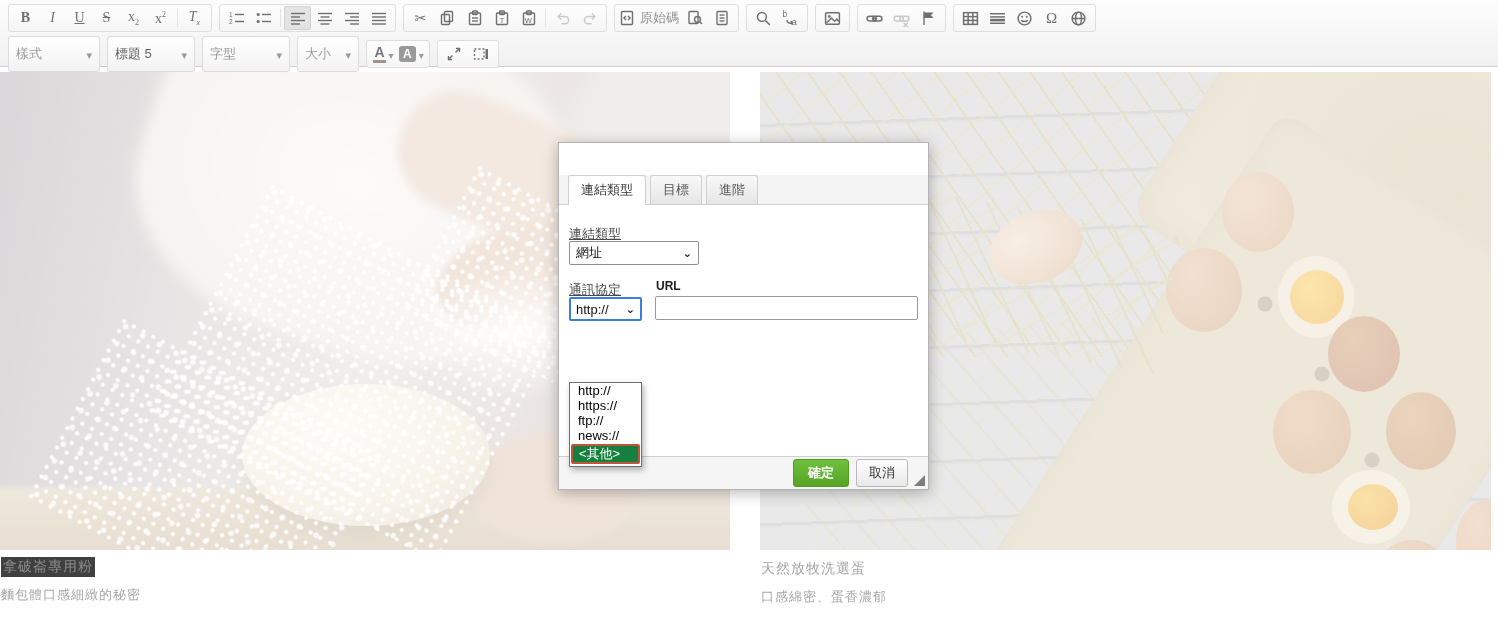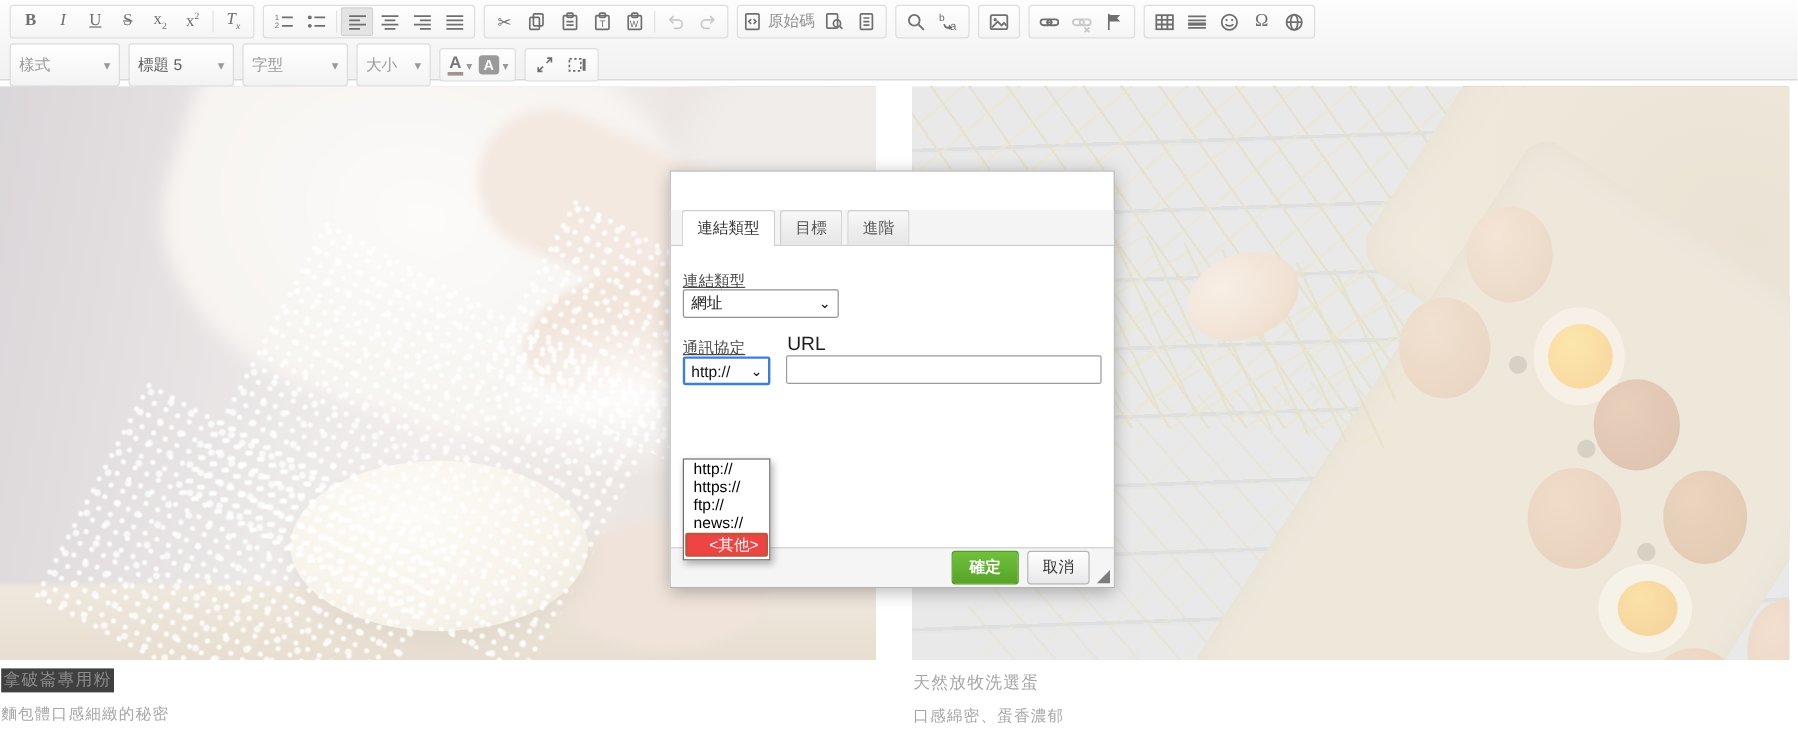--- a/index.html
+++ b/index.html
@@ -111,32 +111,32 @@
   .dlg-close { margin-left:auto; color:#4a4a4a; display:flex; cursor:default; }
   .dlg-close svg { stroke:currentColor; stroke-width:2; }
   .tabstrip { position:absolute; left:0; top:32px; right:0; height:30px; background:#f4f4f4;
     border-bottom:1px solid #cfcfcf; display:flex; align-items:flex-end; padding:0 0 0 9px; }
   .tab { border:1px solid #cfcfcf; border-bottom:none; border-radius:3px 3px 0 0;
     background:linear-gradient(#f8f8f8,#e6e6e6); font-size:13px; color:#565656;
     padding:5px 12px 5px; margin-right:4px; cursor:default; }
   .tab.active { background:#fff; color:#333; position:relative; margin-bottom:-1px; padding-bottom:6px; }
   .dlg-body { position:absolute; left:0; top:62px; right:0; bottom:33px; background:#fff; }
   .fld-label { position:absolute; font-size:13px; color:#484848; text-decoration:underline; }
-  .fld-label-bold { position:absolute; font-size:16px; font-weight:normal; color:#1c1c1c; }
+  .fld-label-bold { position:absolute; font-size:12px; font-weight:bold; color:#1c1c1c; }
   .sel { position:absolute; height:24px; border:1px solid #919191; border-radius:2px; background:#fff;
     display:flex; align-items:center; justify-content:space-between; padding:0 6px; font-size:13px; color:#111; cursor:default; }
   .sel .chev { font-size:11px; font-weight:bold; color:#1a1a1a; }
   .sel.focus { border:2px solid #3d7de0; padding:0 5px; }
   .txt-input { position:absolute; height:24px; border:1px solid #9a9a9a; border-radius:2px; background:#fff;
     font-size:13px; padding:0 5px; color:#111; font-family:inherit; }
   .droplist { position:absolute; left:10px; top:177px; width:73px; background:#fff; border:1px solid #6f6f6f;
     box-shadow:2px 3px 6px rgba(0,0,0,.3); z-index:6; padding-bottom:1px; }
   .opt { font-size:13px; color:#000; padding:0 2px 0 8px; height:15px; line-height:15px; cursor:default; }
-  .opt.selected { background:#ef4444; color:#fff; border:2px solid #c0543c; border-radius:2px;
-    height:20px; line-height:16px; margin:1px; padding-left:18px; }
+  .opt.selected { background:#15803d; color:#fff; border:2px solid #c0543c; border-radius:2px;
+    height:20px; line-height:16px; margin:1px; padding-left:6px; }
   .dlg-footer { position:absolute; left:0; bottom:0; right:0; height:33px; background:#f5f5f5;
     border-top:1px solid #cfcfcf; display:flex; align-items:center; justify-content:flex-end; padding-right:20px; gap:7px; }
   .btn { font-size:13px; border-radius:3px; padding:4px 12px; cursor:default; }
   .btn-ok { background:linear-gradient(#6fc13d,#57a326); border:1px solid #549b24; color:#fff; font-weight:bold; padding:4px 14px; }
   .btn-cancel { background:linear-gradient(#ffffff,#e8e8e8); border:1px solid #b7b7b7; color:#333;text-align:center; }
   .resize-handle { position:absolute; right:3px; bottom:3px; width:0; height:0;
     border-left:11px solid transparent; border-bottom:11px solid #7c7c7c; }
 </style>
 </head>
 <body>

